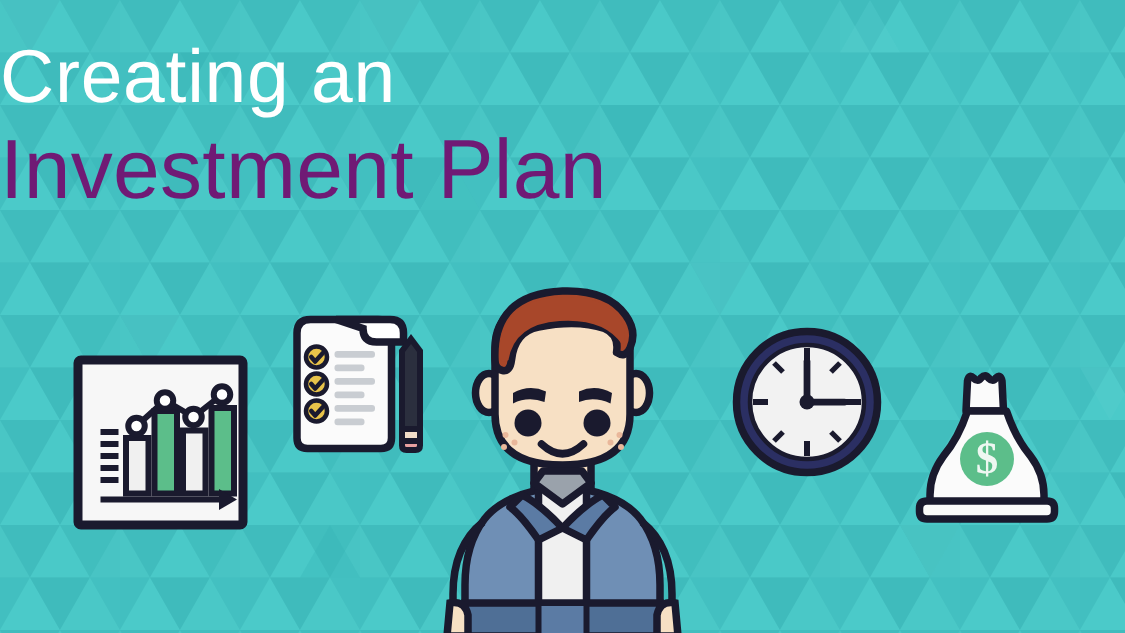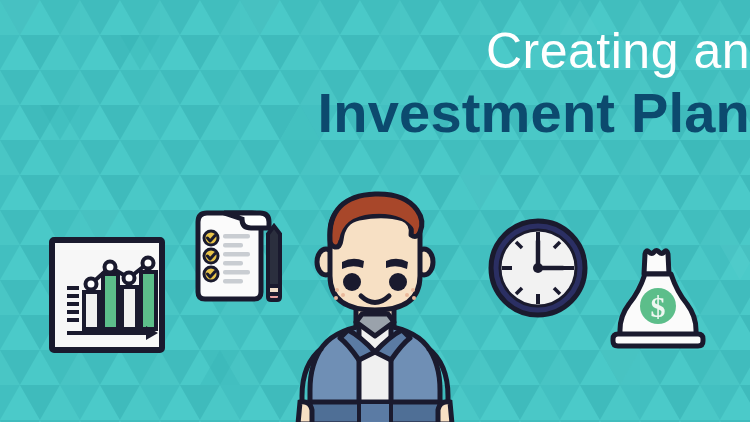--- a/index.html
+++ b/index.html
@@ -3,30 +3,30 @@
 <meta charset="utf-8">
 <style>
   html,body{margin:0;padding:0;background:#222;}
   #stage{
     position:relative;width:750px;height:422px;overflow:hidden;
     font-family:"Liberation Sans",sans-serif;
     background:#45c2c2;
   }
   #bg-pattern{position:absolute;inset:0;width:750px;height:422px;}
   .title-block{
-    position:absolute;left:0;top:22px;width:750px;text-align:right;
+    position:absolute;left:0;top:22px;width:750px;text-align:left;
     z-index:5;
   }
   #title-line1{
     display:block;color:#ffffff;font-size:50px;line-height:58px;
     font-weight:300;letter-spacing:0.5px;
   }
   #title-line2{
-    display:block;color:#0c4a6e;font-size:56px;line-height:62px;
-    font-weight:700;letter-spacing:0.2px;margin-top:2px;
+    display:block;color:#701a75;font-size:56px;line-height:62px;
+    font-weight:400;letter-spacing:0.2px;margin-top:2px;
   }
   .icon-abs{position:absolute;z-index:4;}
   #chart-icon{left:48px;top:236px;}
   #checklist-icon{left:188px;top:206px;}
   #clock-icon{left:484px;top:214px;}
   #moneybag-icon{left:608px;top:246px;}
   #character{position:absolute;left:286px;top:188px;z-index:6;}
 </style>
 </head>
 <body>

